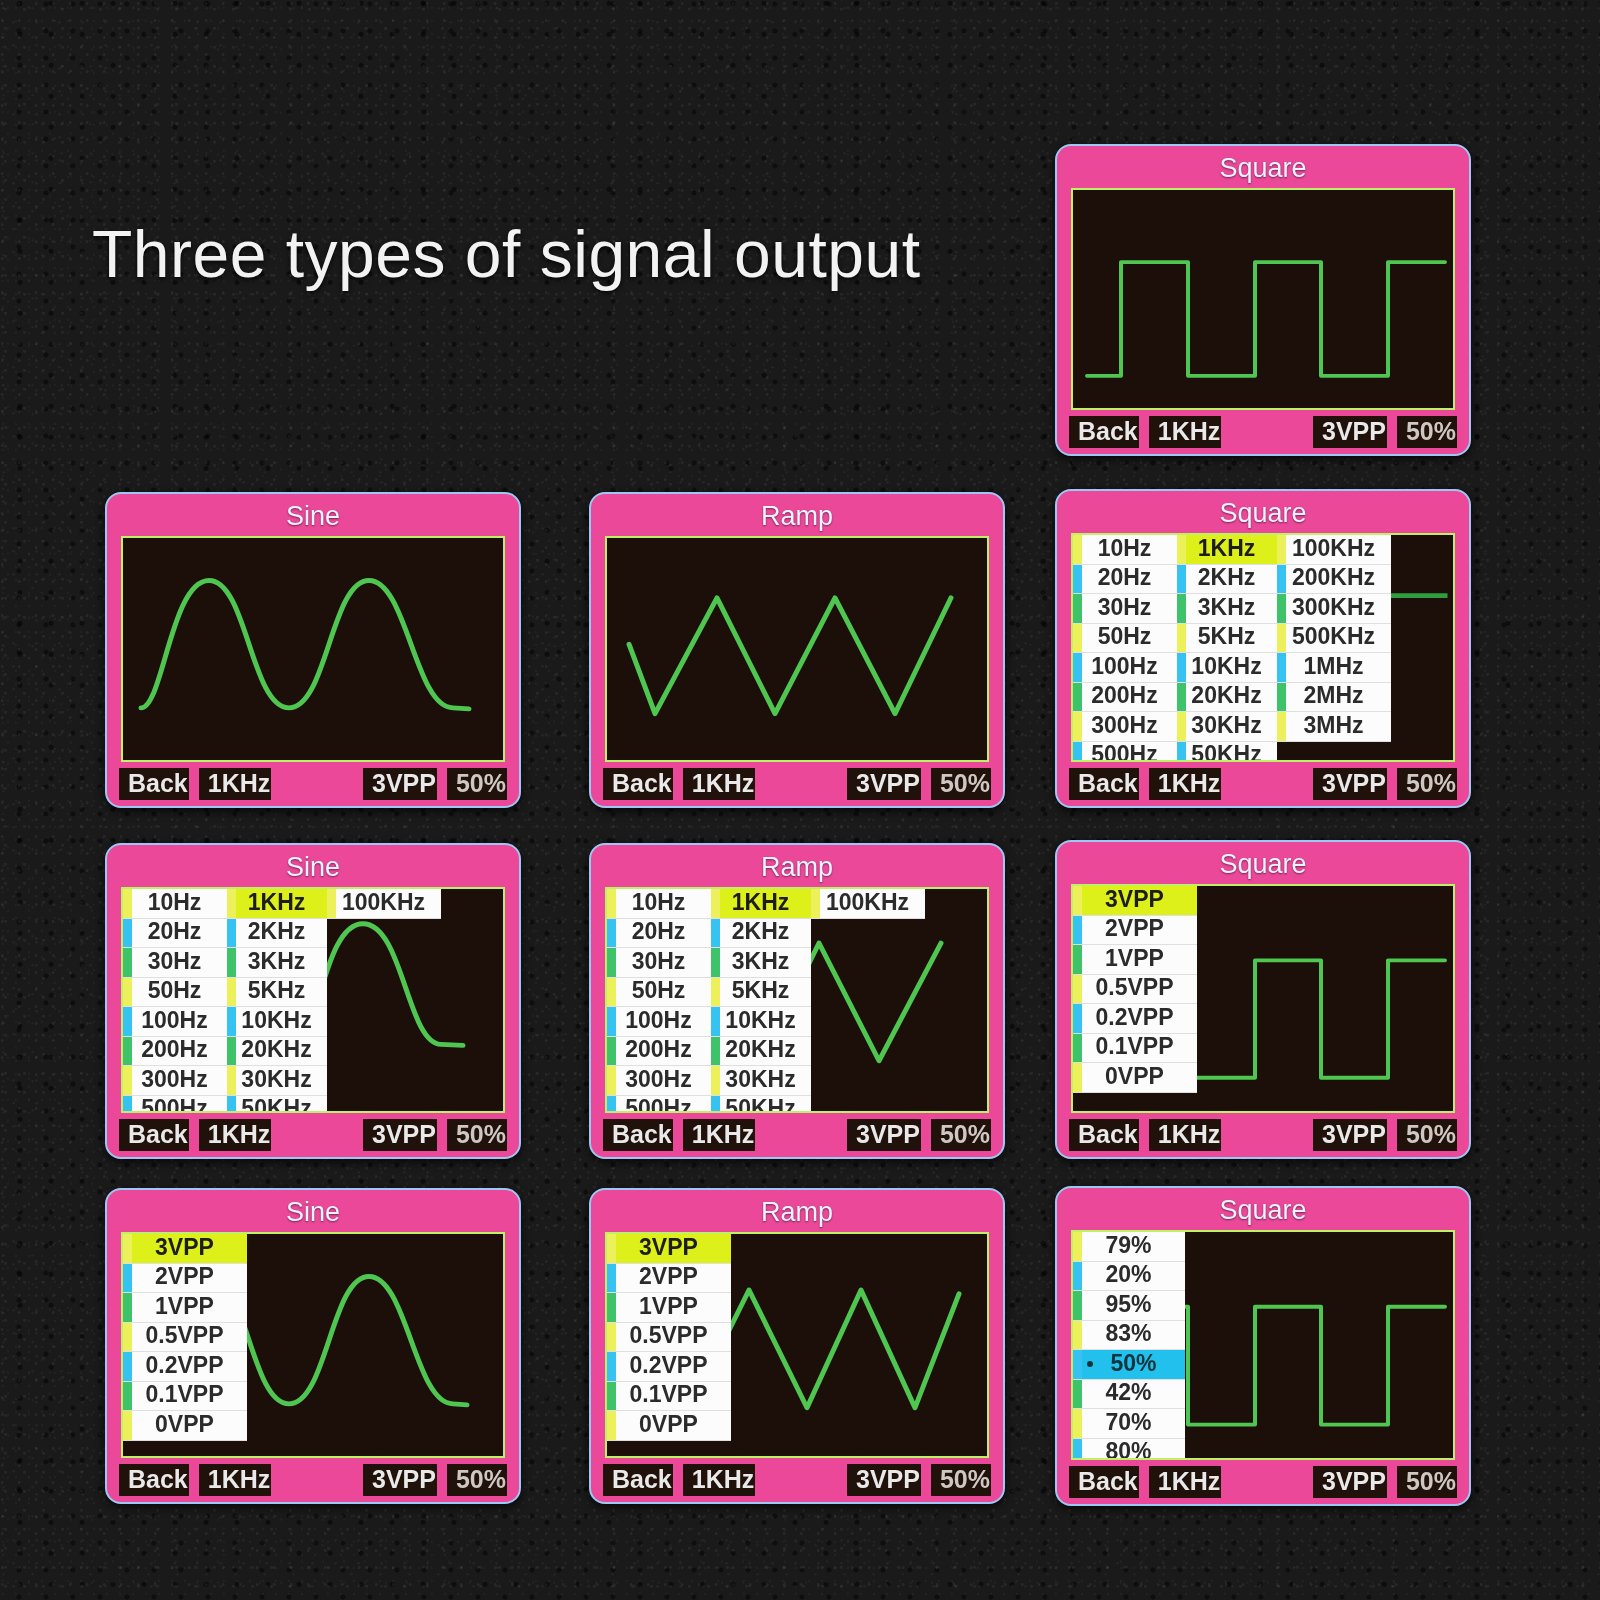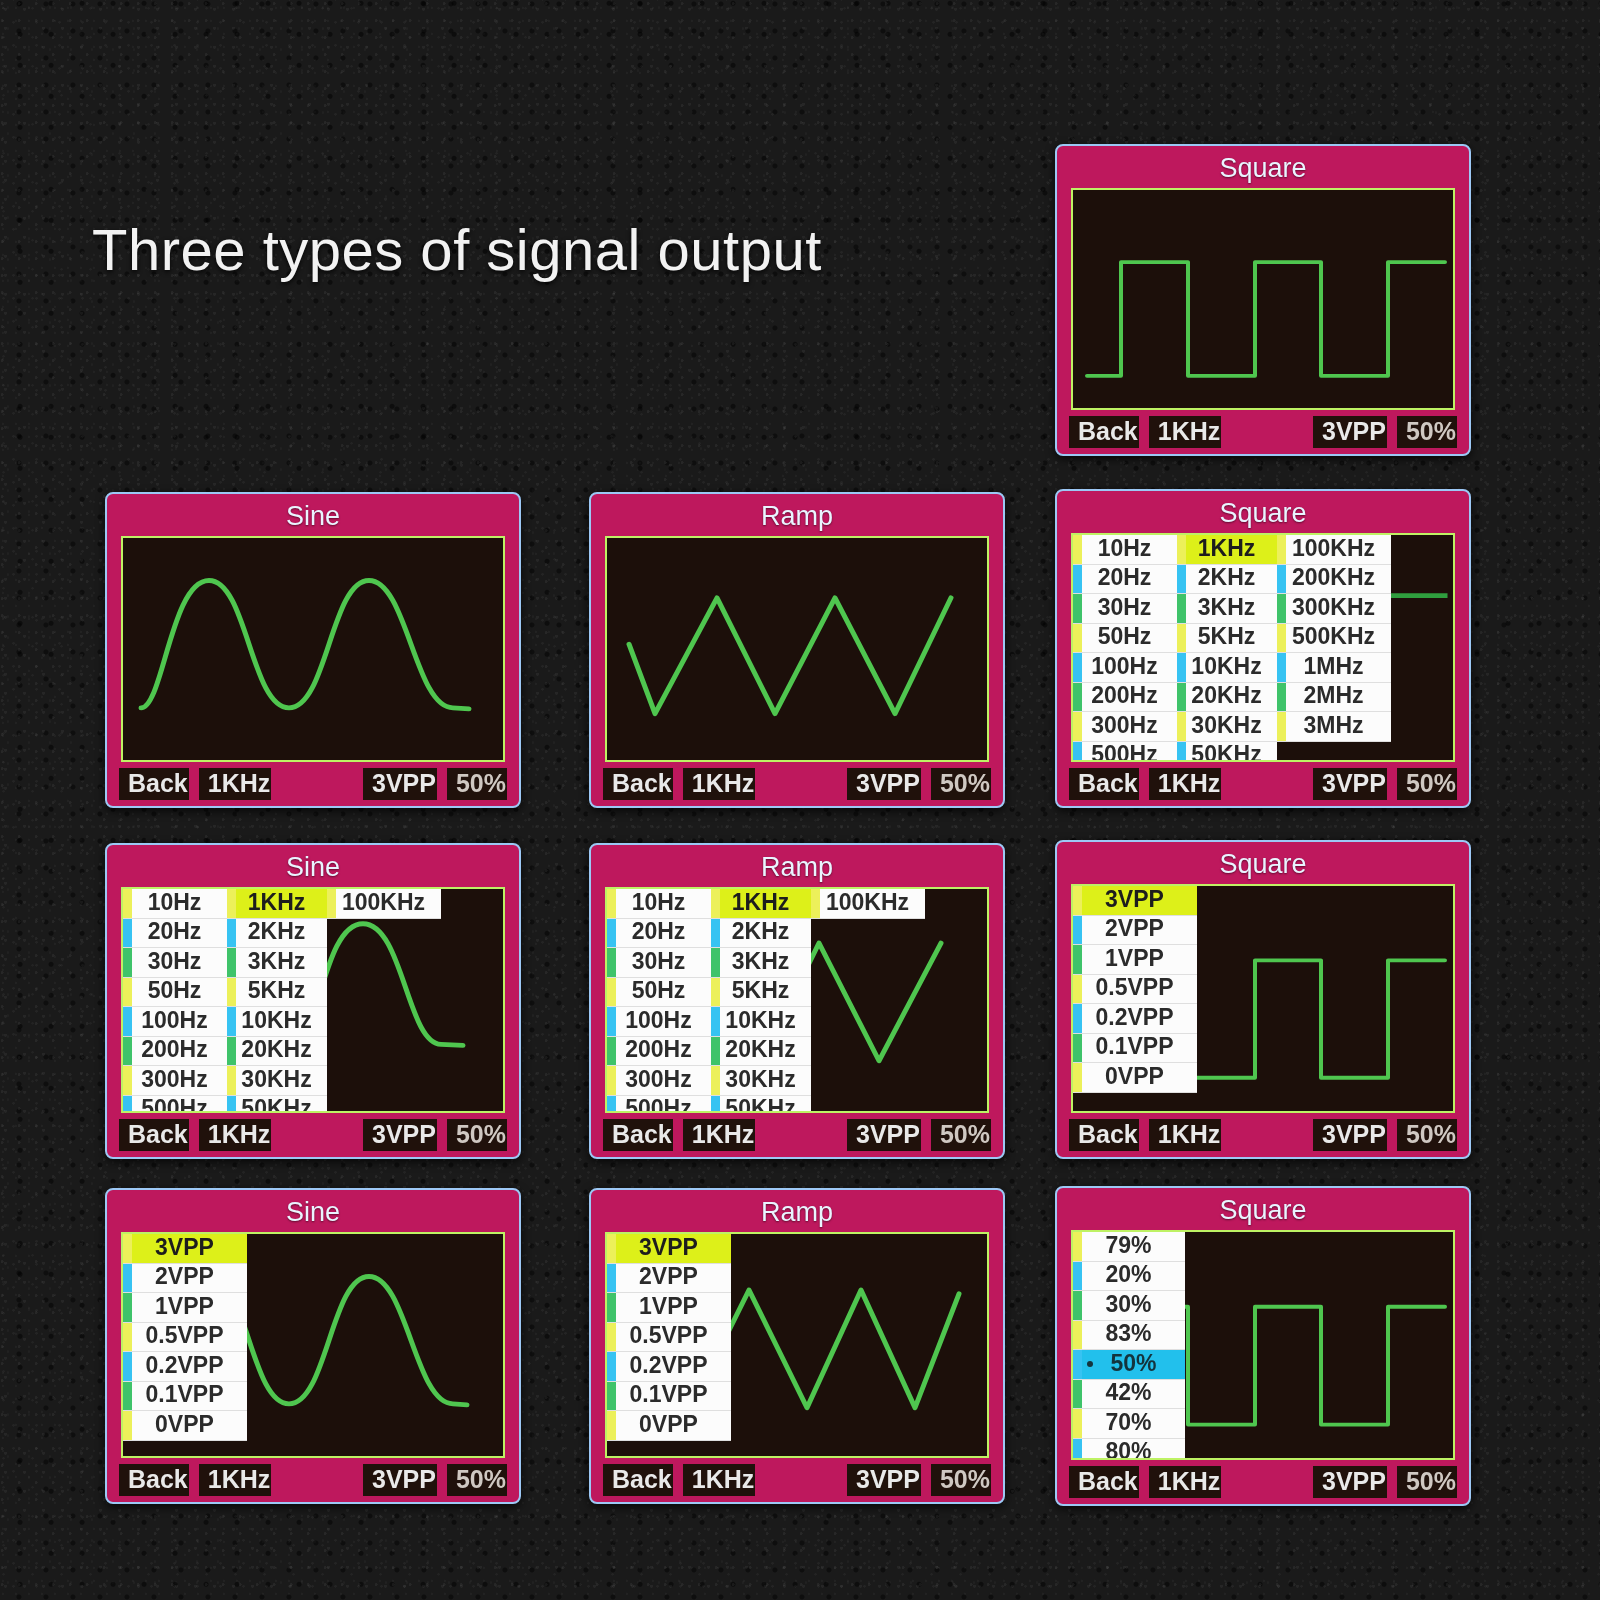--- a/index.html
+++ b/index.html
@@ -35,34 +35,34 @@
     background-position: 0 0, 5px 9px, 11px 3px, 7px 15px, 3px 7px, 13px 11px, 2px 2px, 9px 5px;
     z-index: 0;
   }
 
   #headline {
     position: absolute;
     left: 92px;
     top: 216px;
     z-index: 5;
     color: #f2f2f2;
-    font-size: 58px;
+    font-size: 66px;
     font-weight: 400;
     letter-spacing: 0.5px;
     white-space: nowrap;
     text-shadow: 0 2px 5px rgba(0,0,0,0.85);
   }
 
   
   .device {
     position: absolute;
     z-index: 4;
-    background: #be185d;
+    background: #ec4899;
     border: 2px solid #9dc8f5;
-    border-radius: 8px;
+    border-radius: 16px;
     box-shadow: 0 3px 10px rgba(0,0,0,0.75);
     display: flex;
     flex-direction: column;
     overflow: hidden;
     padding: 4px 0 0 0;
   }
 
   .device-title {
     height: 38px;
     line-height: 36px;
@@ -669,21 +669,21 @@
           <div class="menu-item">
             <span class="stripe st-y"></span>
             <span class="mlabel">79%</span>
           </div>
           <div class="menu-item">
             <span class="stripe st-c"></span>
             <span class="mlabel">20%</span>
           </div>
           <div class="menu-item">
             <span class="stripe st-g"></span>
-            <span class="mlabel">30%</span>
+            <span class="mlabel">95%</span>
           </div>
           <div class="menu-item">
             <span class="stripe st-y"></span>
             <span class="mlabel">83%</span>
           </div>
           <div class="menu-item sel-cyan has-bullet">
             <span class="stripe st-c"></span>
             <span class="bullet"></span>
             <span class="mlabel">50%</span>
           </div>

